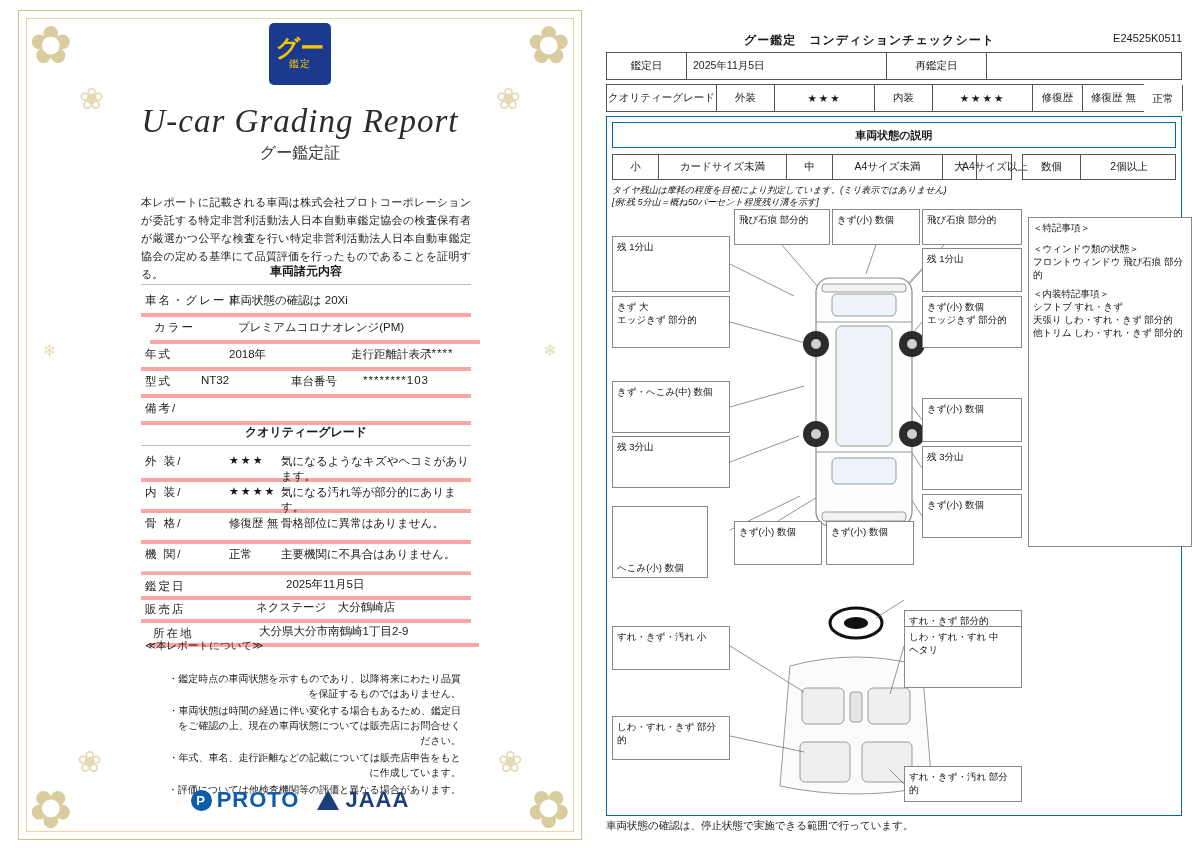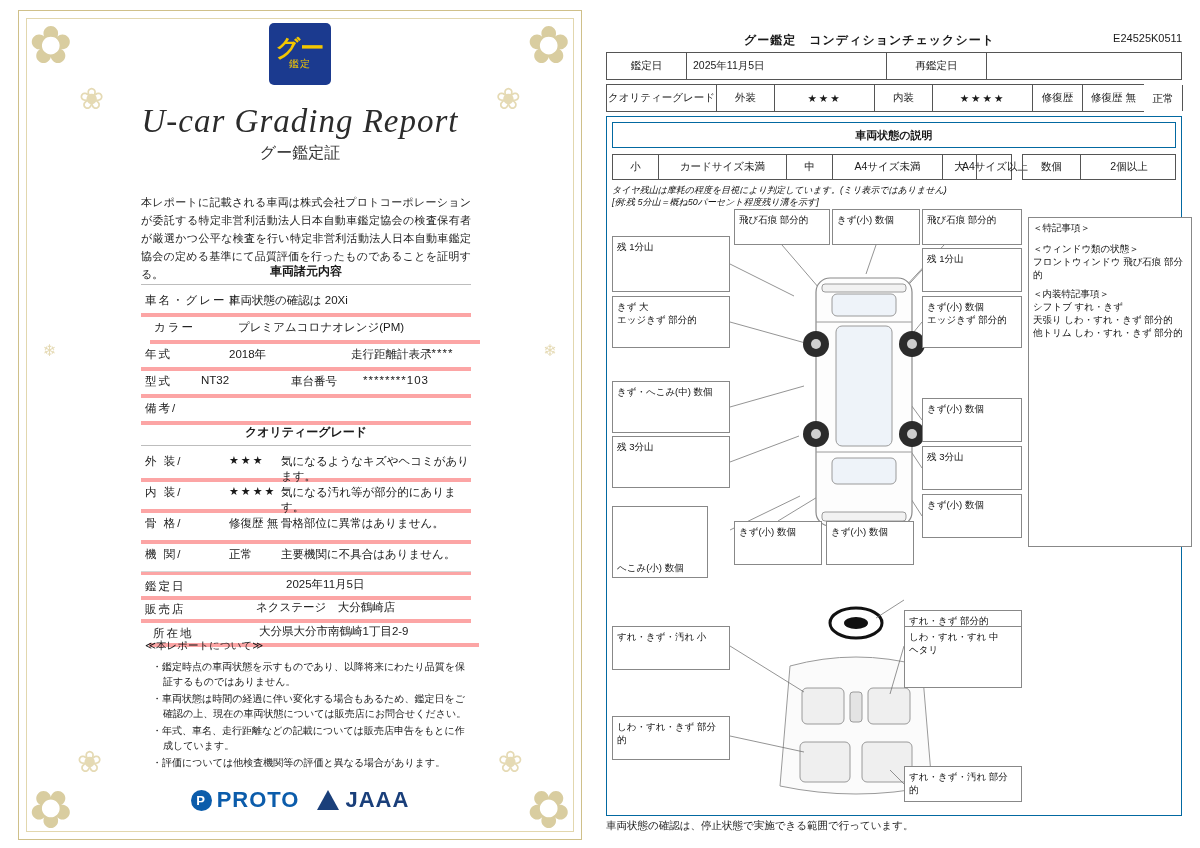--- a/index.html
+++ b/index.html
@@ -32,21 +32,21 @@
   .row{position:absolute;left:122px;width:330px;border-bottom:4px solid #fca5a5;height:27px;font-size:11.5px;}
   .row .lbl{position:absolute;left:4px;top:7px;letter-spacing:2px;}
   .row .val{position:absolute;left:88px;top:7px;}
   .row .val2{position:absolute;left:210px;top:7px;}
   .row .val3{position:absolute;left:285px;top:7px;letter-spacing:1px;}
   .stars{letter-spacing:2px;font-size:11px;}
 
   .note-head{position:absolute;left:126px;top:628px;font-size:10.5px;}
   .notes{position:absolute;left:128px;top:644px;width:330px;font-size:10px;line-height:15px;}
   .notes li{margin:0 0 2px 0;}
-  .notes ul{margin:4px;padding-left:12px;list-style:none;}
+  .notes ul{margin:16px;padding-left:12px;list-style:none;text-align:right;}
   .notes ul li:before{content:"・";margin-left:-11px;}
 
   .brands{position:absolute;left:0;right:0;bottom:26px;display:flex;justify-content:center;align-items:center;gap:18px;}
   .proto{display:flex;align-items:center;gap:5px;color:#0b5cab;font-weight:bold;font-size:22px;letter-spacing:1px;}
   .proto .circ{width:21px;height:21px;border-radius:50%;background:#0b5cab;color:#fff;font-size:13px;display:flex;align-items:center;justify-content:center;}
   .jaaa{display:flex;align-items:center;gap:6px;color:#1a3f7a;font-weight:bold;font-size:22px;letter-spacing:1px;}
   .jaaa .tri{width:0;height:0;border-left:11px solid transparent;border-right:11px solid transparent;border-bottom:20px solid #1a3f7a;}
 
   
   .sheet{position:absolute;left:604px;top:26px;width:580px;height:790px;}

